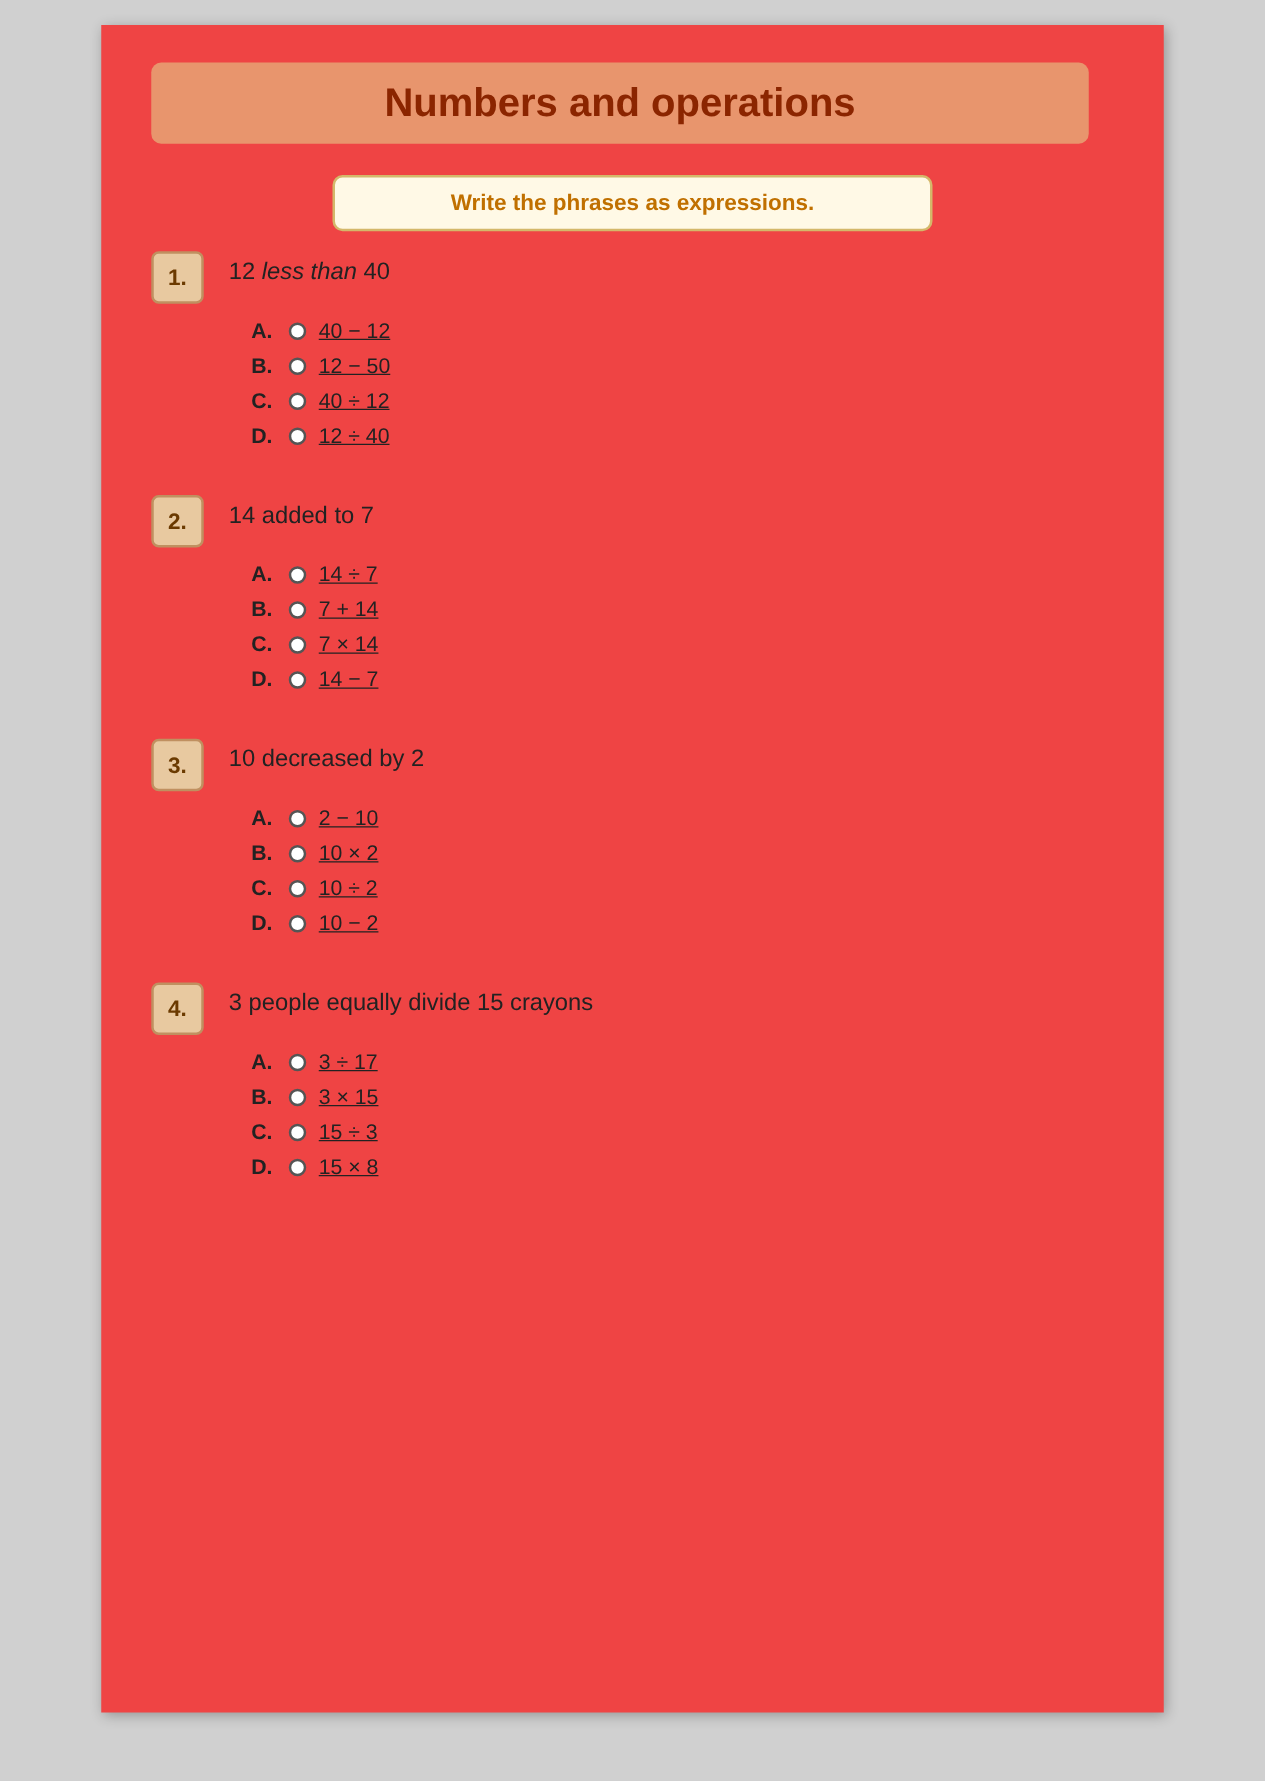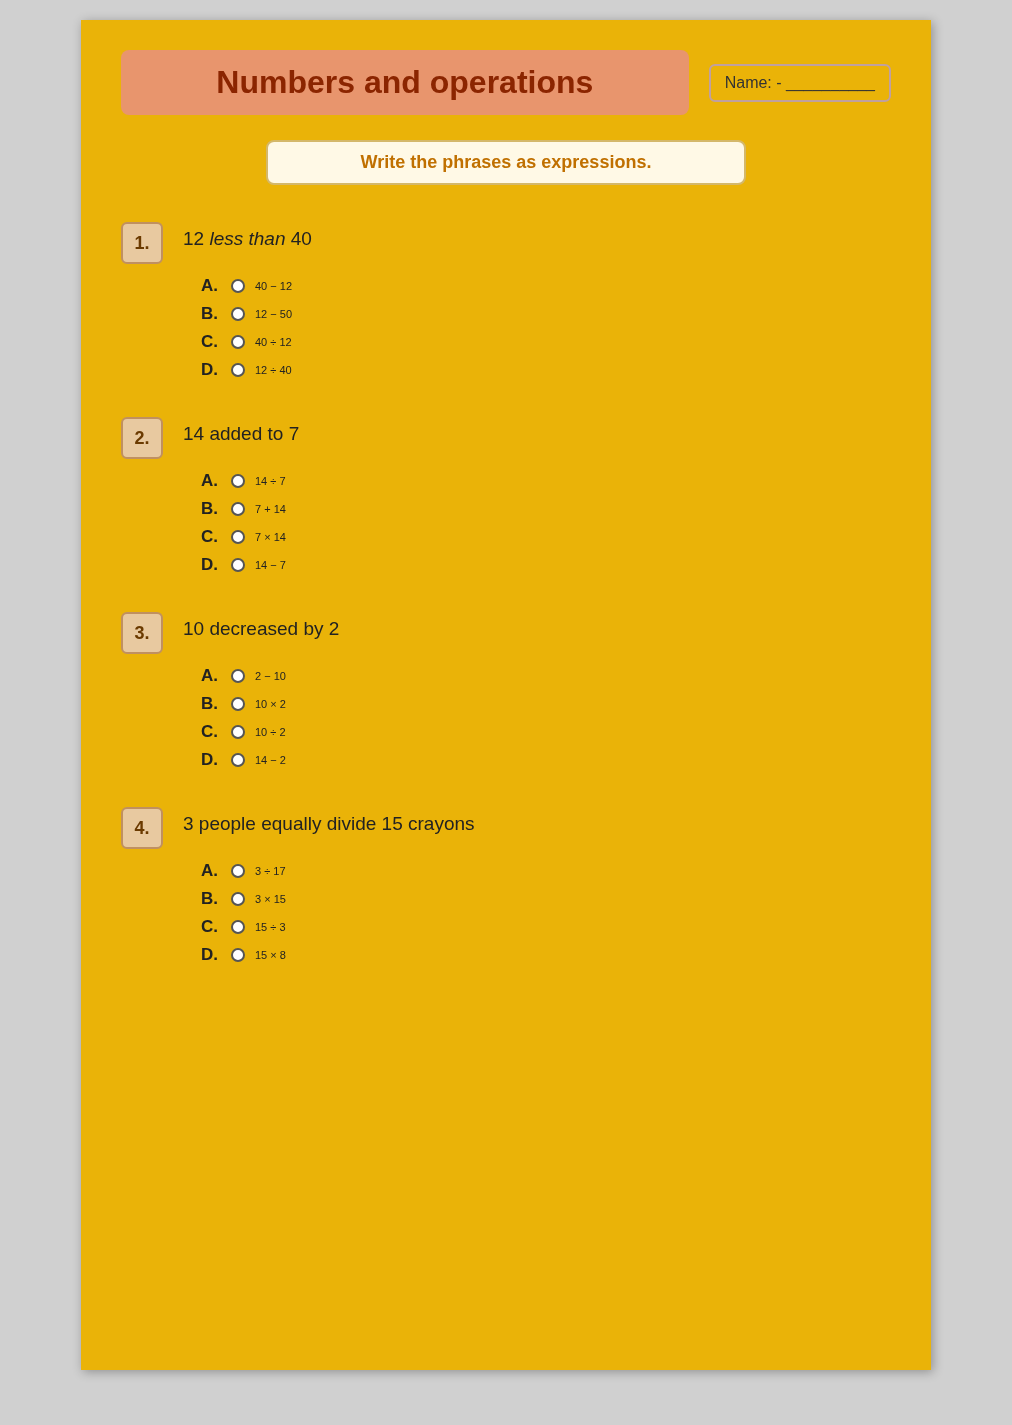--- a/index.html
+++ b/index.html
@@ -6,21 +6,21 @@
     body {
       background: #d0d0d0;
       display: flex;
       justify-content: center;
       align-items: flex-start;
       min-height: 100vh;
       padding: 20px;
       font-family: Arial, sans-serif;
     }
     .page {
-      background: #eab308;
+      background: #ef4444;
       width: 850px;
       min-height: 1350px;
       padding: 30px 40px;
       box-shadow: 2px 2px 10px rgba(0,0,0,0.3);
       position: relative;
     }
     .header-row {
       display: flex;
       align-items: center;
       justify-content: space-between;
@@ -48,21 +48,21 @@
       font-size: 16px;
       color: #333;
       text-align: left;
     }
     .instruction-box {
       background: #fff9e6;
       border: 2px solid #d4b86a;
       border-radius: 8px;
       padding: 10px 30px;
       text-align: center;
-      margin: 0 auto 35px auto;
+      margin: 0 auto 14px auto;
       max-width: 480px;
       display: block;
     }
     .instruction-box span {
       color: #c07000;
       font-size: 18px;
       font-weight: bold;
     }
     .question-block {
       margin-bottom: 35px;
@@ -118,34 +118,34 @@
       width: 14px;
       height: 14px;
       border: 2px solid #555;
       border-radius: 50%;
       display: inline-block;
       margin-right: 10px;
       flex-shrink: 0;
       background: #fff;
     }
     .option-text {
-      font-size: 11px;
+      font-size: 17px;
       color: #222;
+      text-decoration: underline;
     }
   </style>
 </head>
 <body>
 
 <div class="page">
 
   <div class="header-row">
     <div class="title-box">
       <h1>Numbers and operations</h1>
     </div>
-    <div class="name-box">Name: - __________</div>
   </div>
 
   <div class="instruction-box">
     <span>Write the phrases as expressions.</span>
   </div>
 
   <div id="questions-container">
       <div class="question-block">
         <div class="question-row">
           <div class="question-number">1.</div>
@@ -219,21 +219,21 @@
             <span class="option-text">10 × 2</span>
           </div>
           <div class="option-item">
             <span class="option-label">C.</span>
             <span class="radio-circle"></span>
             <span class="option-text">10 ÷ 2</span>
           </div>
           <div class="option-item">
             <span class="option-label">D.</span>
             <span class="radio-circle"></span>
-            <span class="option-text">14 − 2</span>
+            <span class="option-text">10 − 2</span>
           </div>
         </div>
       </div>
       <div class="question-block">
         <div class="question-row">
           <div class="question-number">4.</div>
           <div class="question-text">3 people equally divide 15 crayons</div>
         </div>
         <div class="options-list">
           <div class="option-item">

